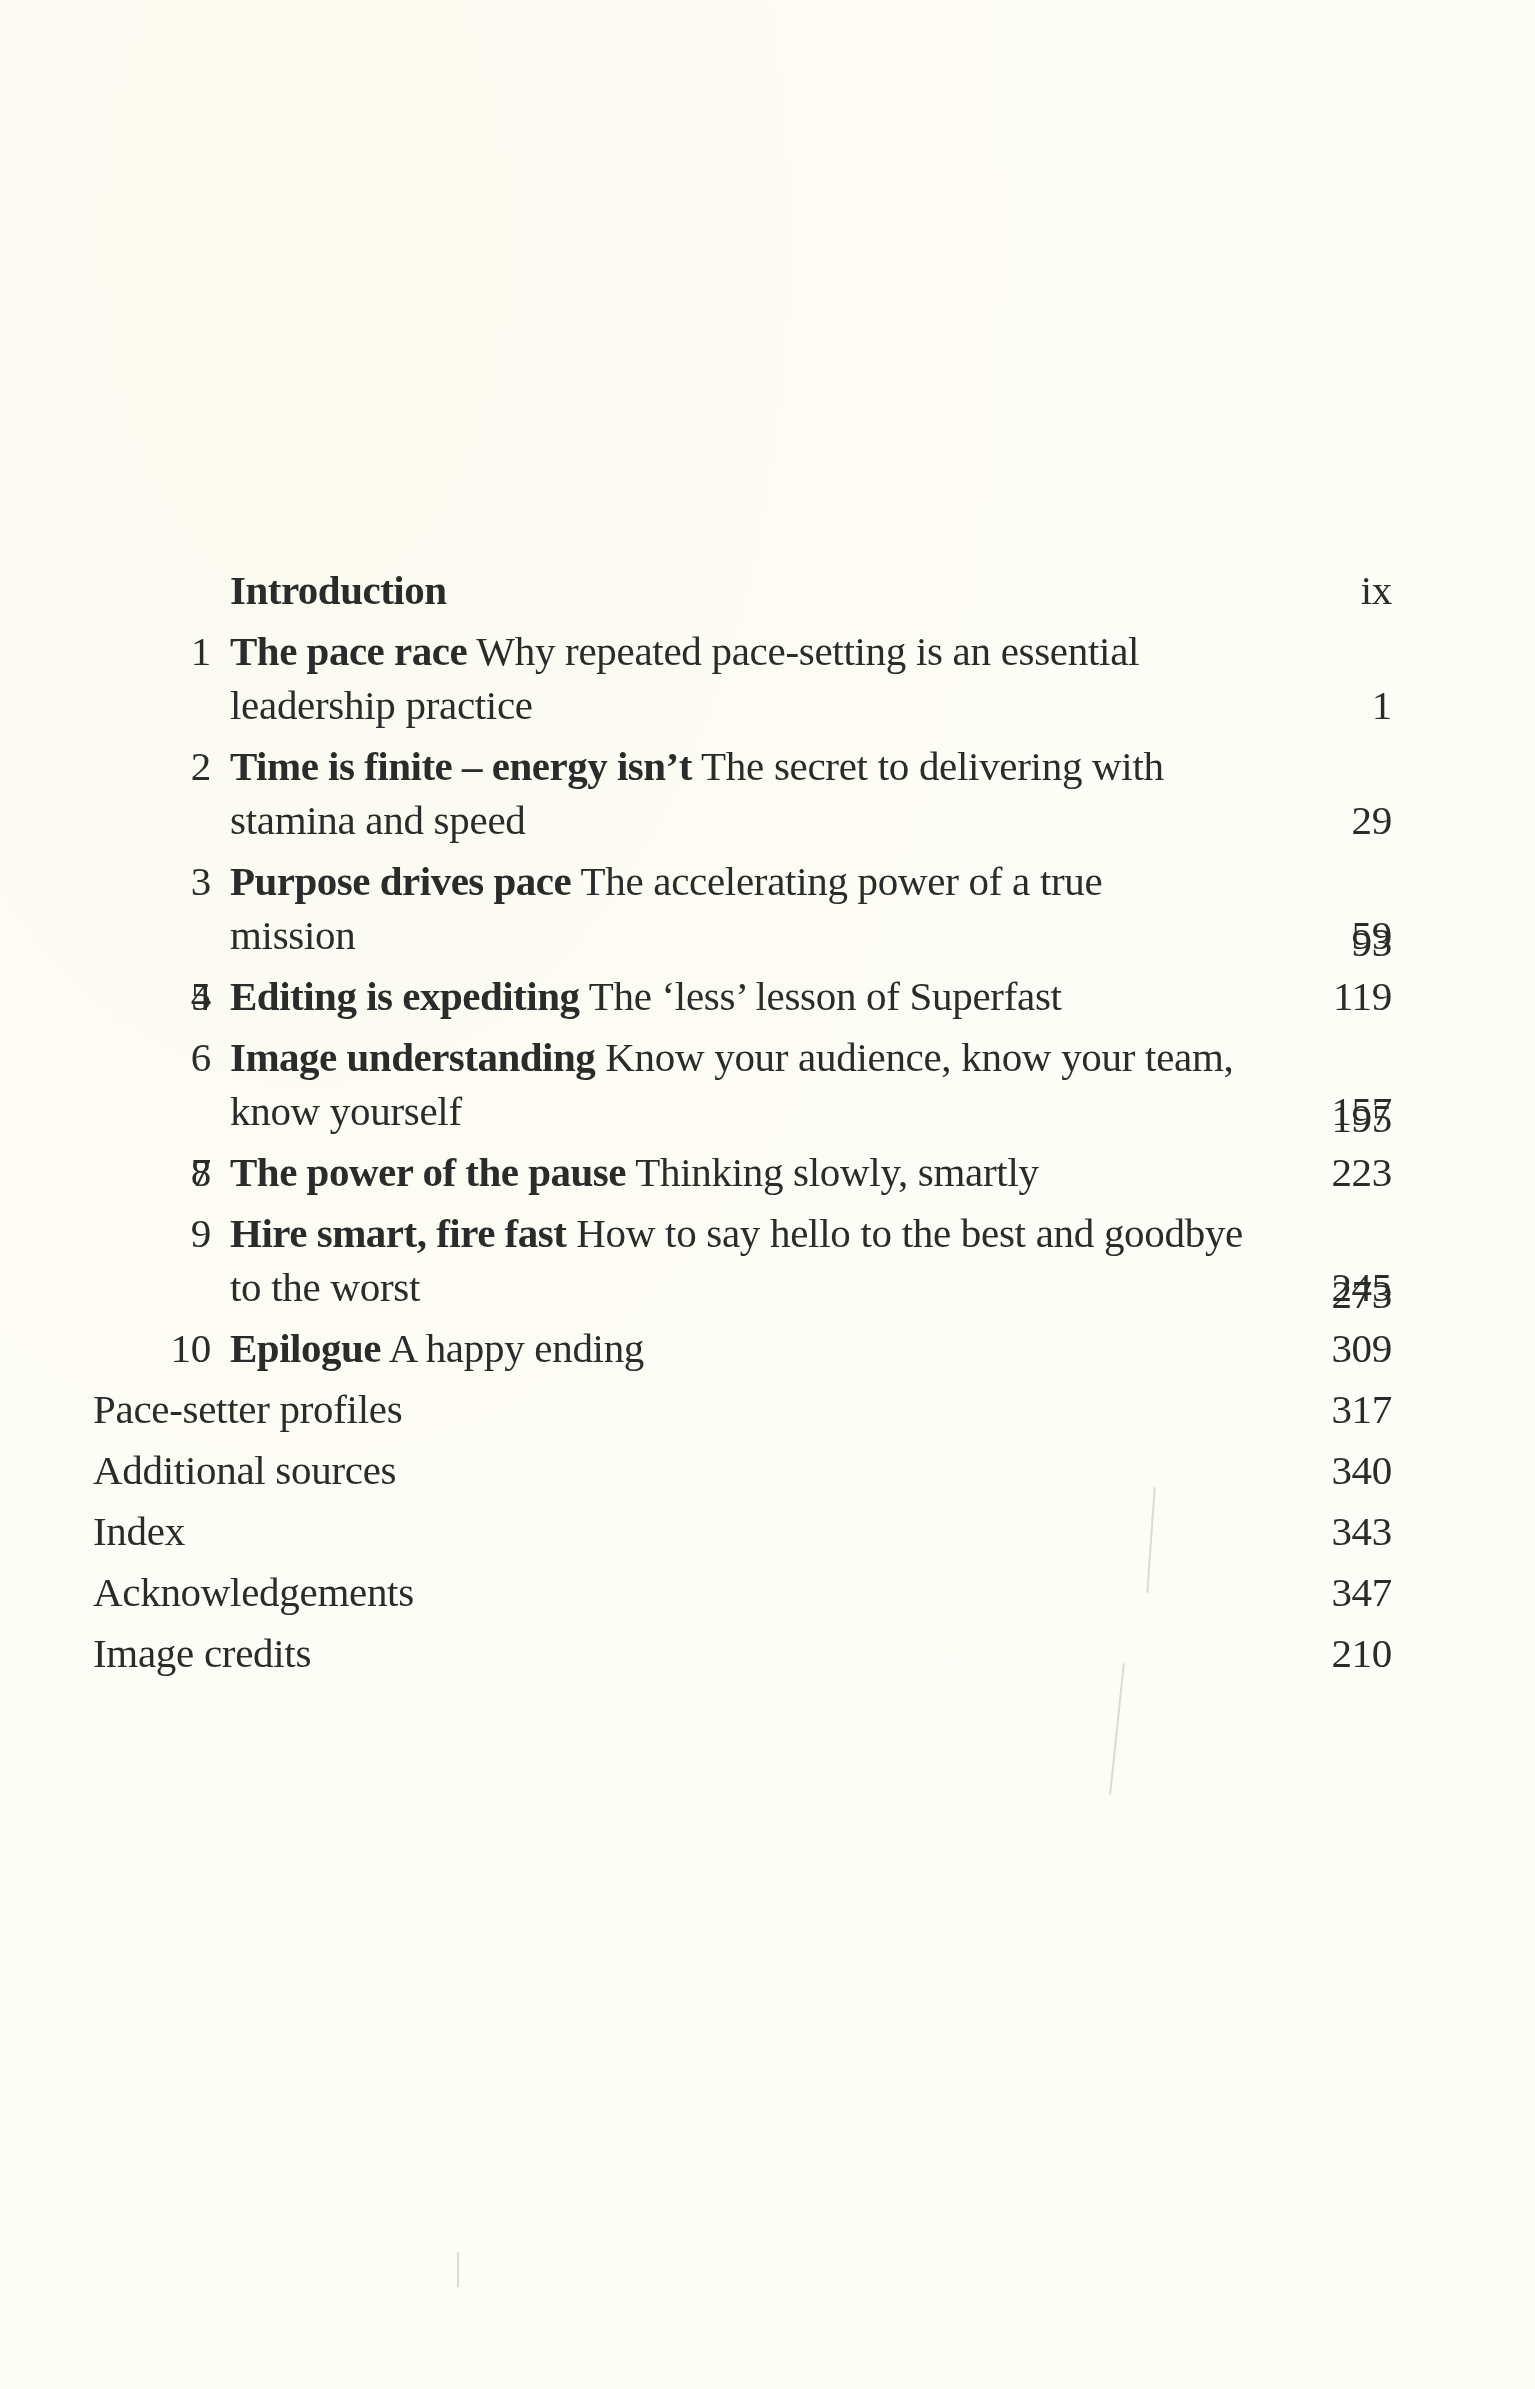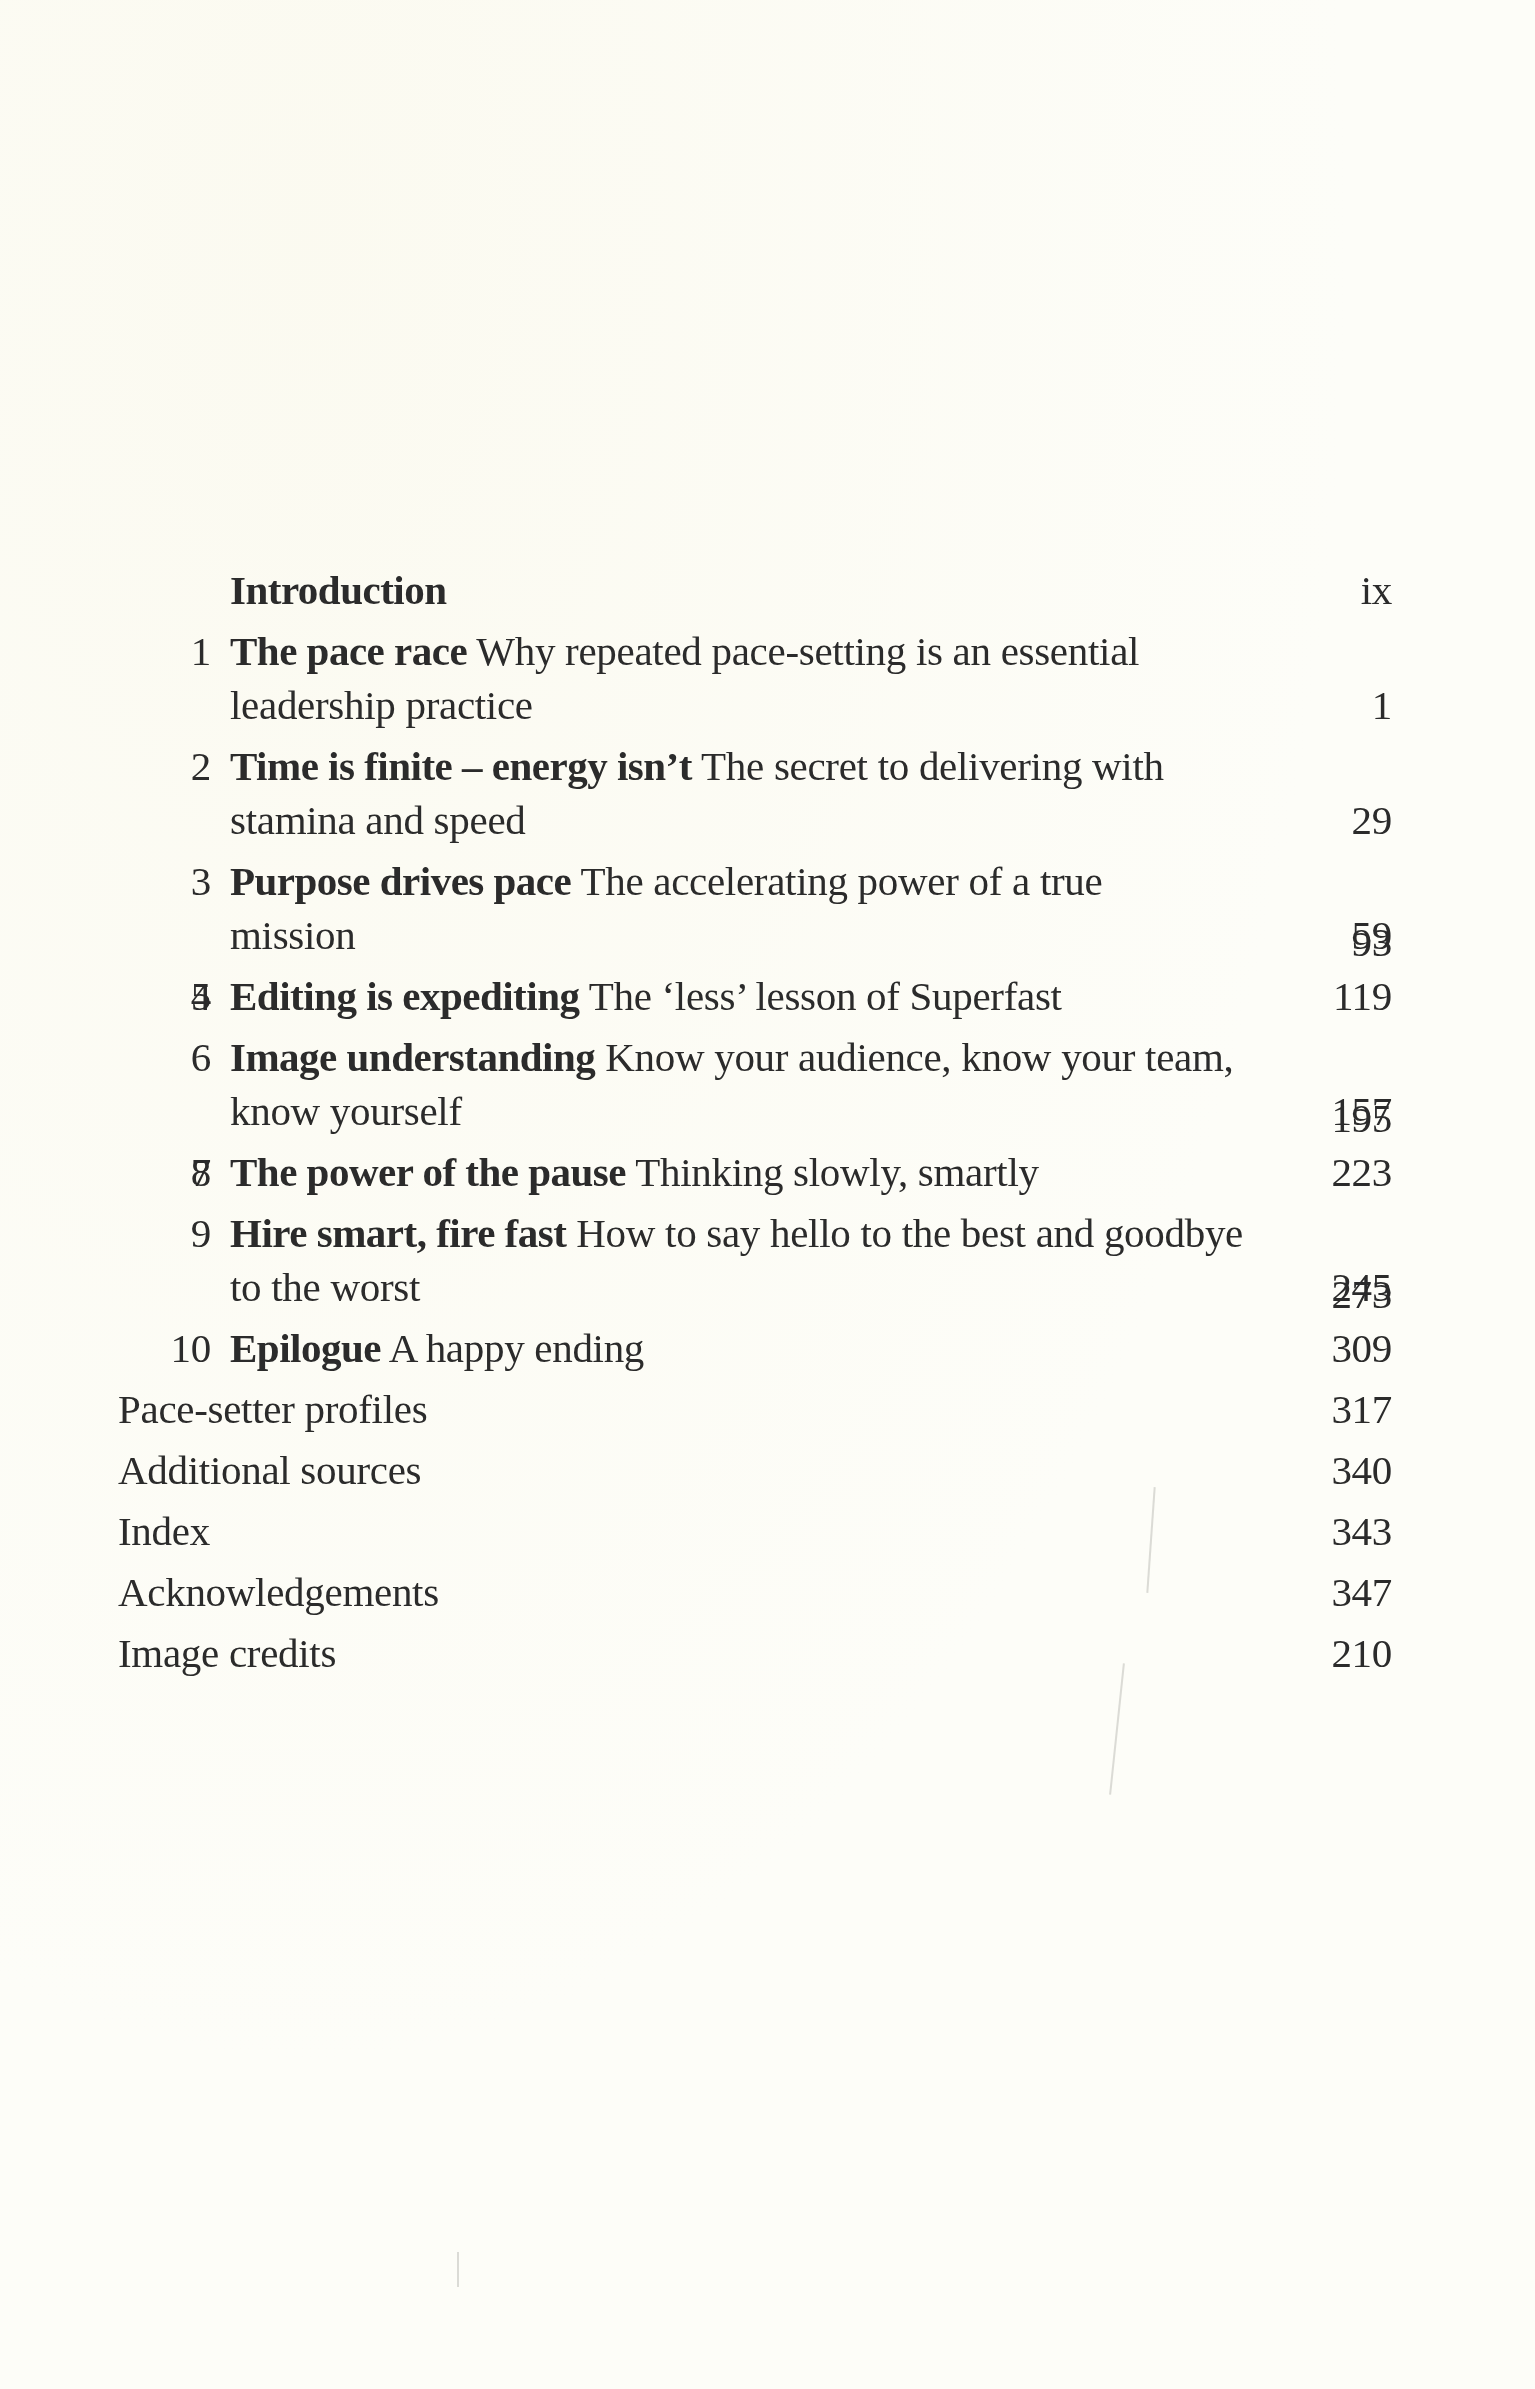--- a/index.html
+++ b/index.html
@@ -67,21 +67,21 @@
       font-weight: bold;
       letter-spacing: -0.5px;
     }
     .entry .page-num {
       position: absolute;
       right: 143px;
       bottom: 0;
       text-align: right;
       width: 141px;
     }
-    .entry.tail .text { margin-left: 118px; }
+    .entry.tail .text { margin-left: 93px; }
     .speck {
       position: absolute;
       background: rgba(120,120,110,0.25);
       width: 1.8px;
     }
   </style>
 </head>
 <body>
 
 <div class="page">

